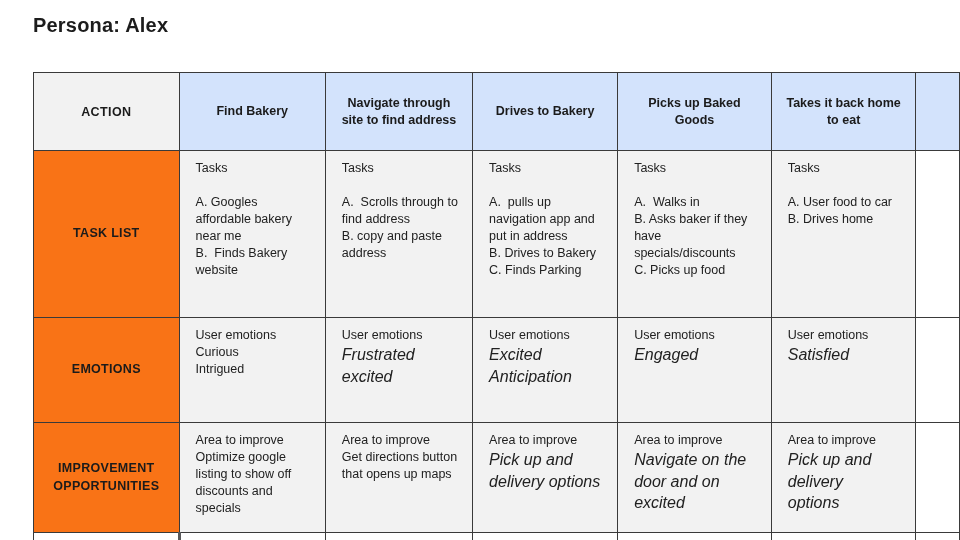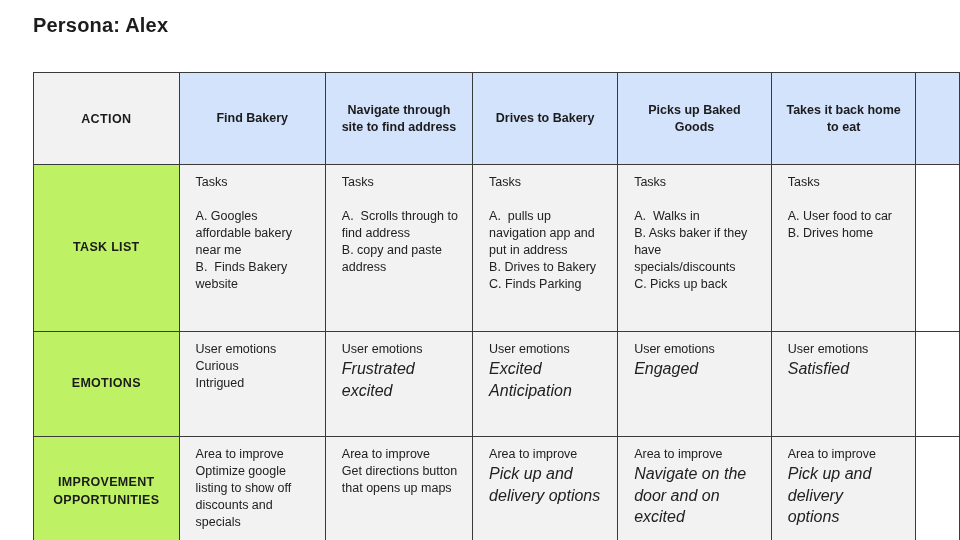--- a/index.html
+++ b/index.html
@@ -9,21 +9,21 @@
   .title{position:absolute;left:33px;top:14px;font-size:20px;font-weight:700;color:#1c1c1c;letter-spacing:.2px;}
   .subtitle{position:absolute;left:33px;top:51px;font-size:12.5px;color:#5f6368;}
   table.journey{position:absolute;left:33px;top:72px;border-collapse:collapse;table-layout:fixed;}
   table.journey td,table.journey th{border:1px solid #3a3a3a;overflow:hidden;}
   th.action-cell{background:#f2f2f2;font-size:12.5px;font-weight:700;text-align:center;vertical-align:middle;
        letter-spacing:.4px;border-right:3px solid #58585a;border-bottom:3px solid #58585a;color:#1b1b1b;}
   th.col-head{background:#d3e3fc;font-size:12.5px;font-weight:700;text-align:center;vertical-align:middle;
        padding:4px 10px;line-height:1.35;border-bottom:3px solid #58585a;color:#1b1b1b;}
   th.col-head.normal{font-weight:700;}
   th.sliver-head{background:#d3e3fc;border-bottom:3px solid #58585a;}
-  td.row-label{background:#bef264;font-size:12.5px;font-weight:700;text-align:center;vertical-align:middle;
+  td.row-label{background:#f97316;font-size:12.5px;font-weight:700;text-align:center;vertical-align:middle;
        padding:4px 8px;line-height:1.4;letter-spacing:.3px;color:#1b1b1b;
        border-right:3px solid #58585a;border-top:3px solid #58585a;}
   td.body-cell{background:#f2f2f2;vertical-align:top;padding:9px 14px 6px 16px;
        font-size:12.5px;line-height:1.36;color:#212121;}
   .small-line{white-space:pre-wrap;min-height:17px;}
   .big-line{font-size:16px;line-height:1.35;font-style:italic;}
   td.sliver-cell{background:#ffffff;}
   tr.sliver-row td{background:#ffffff;}
   tr.sliver-row td.sliver-label{border-right:3px solid #58585a;}
 </style>
@@ -36,21 +36,21 @@
     <colgroup id="cols">
         <col style="width: 147px;">
         <col style="width: 150px;">
         <col style="width: 150px;">
         <col style="width: 147px;">
         <col style="width: 155px;">
         <col style="width: 148px;">
         <col style="width: 46px;">
       </colgroup>
     <thead>
-        <tr id="header-row" style="height: 92px;">
+        <tr id="header-row" style="height: 78px;">
           <th class="action-cell">ACTION</th>
           <th class="col-head">Find Bakery</th>
           <th class="col-head">Navigate through site to find address</th>
           <th class="col-head">Drives to Bakery</th>
           <th class="col-head normal">Picks up Baked Goods</th>
           <th class="col-head">Takes it back home to eat</th>
           <th class="sliver-head"></th>
         </tr>
       </thead>
     <tbody id="body-rows">
@@ -73,21 +73,21 @@
             <div class="small-line"></div>
             <div class="small-line">A.  pulls up navigation app and put in address</div>
             <div class="small-line">B. Drives to Bakery</div>
             <div class="small-line">C. Finds Parking</div>
           </td>
           <td class="body-cell">
             <div class="small-line">Tasks</div>
             <div class="small-line"></div>
             <div class="small-line">A.  Walks in</div>
             <div class="small-line">B. Asks baker if they have specials/discounts</div>
-            <div class="small-line">C. Picks up back</div>
+            <div class="small-line">C. Picks up food</div>
           </td>
           <td class="body-cell">
             <div class="small-line">Tasks</div>
             <div class="small-line"></div>
             <div class="small-line">A. User food to car</div>
             <div class="small-line">B. Drives home</div>
           </td>
           <td class="sliver-cell"></td>
         </tr>
         <tr style="height: 105px;">

